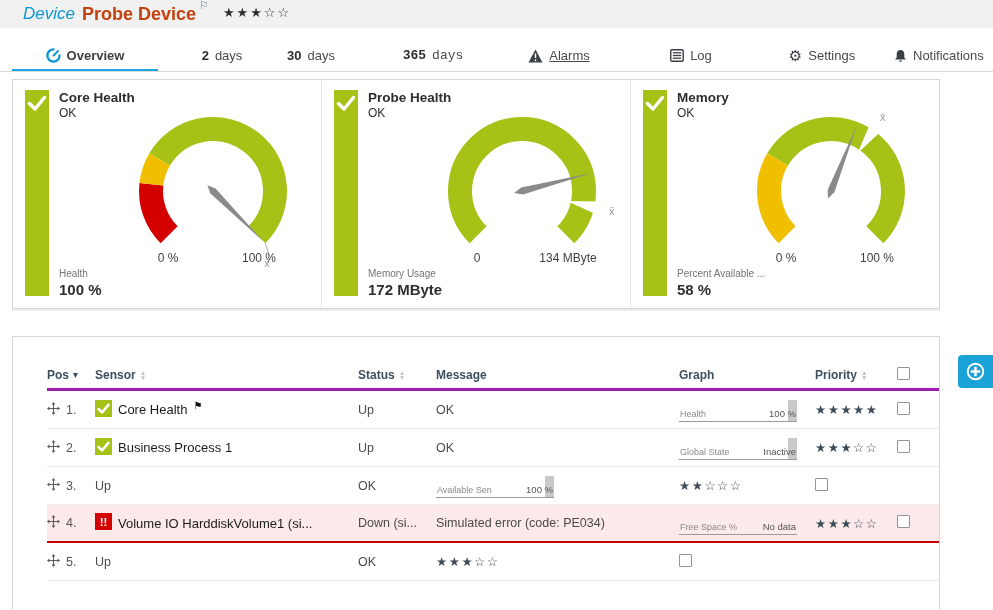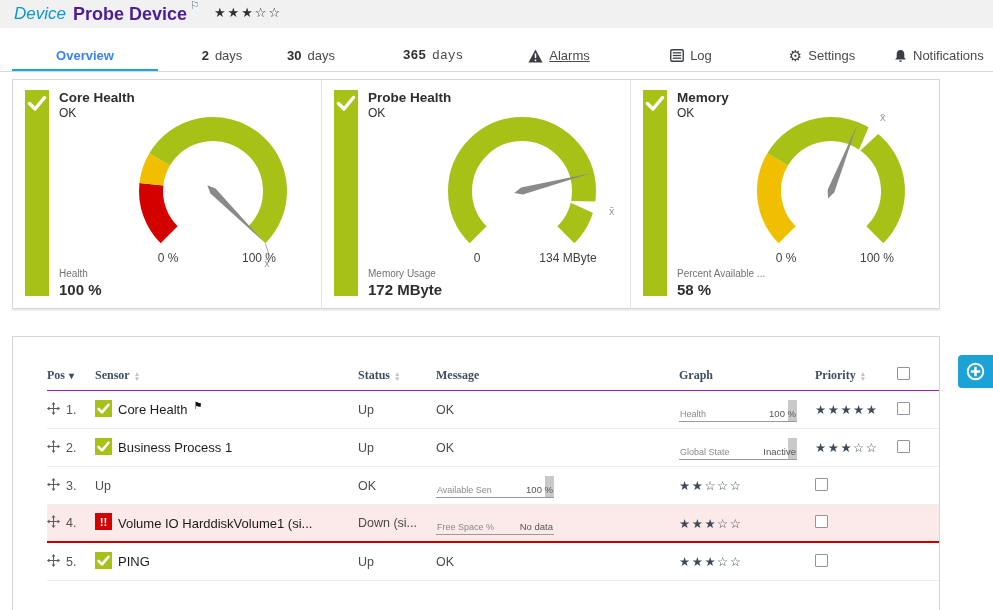--- a/index.html
+++ b/index.html
@@ -4,38 +4,38 @@
 <style>
   * { margin:0; padding:0; box-sizing:border-box; }
   html,body { background:#fff; }
   .page {
     position:relative; width:993px; height:610px; overflow:hidden;
     background:#fff; font-family:"Liberation Sans","DejaVu Sans",sans-serif;
   }
   
   .titlebar {
     height:28px; background:#f1f1f1; display:flex; align-items:center;
-    padding-left:14px;
+    padding-left:23px;
   }
   .dev-label { font-style:italic; font-size:17px; color:#0d96d3; margin-right:7px; }
-  .dev-name  { font-weight:bold; font-size:18px; color:#4c1d95; }
+  .dev-name  { font-weight:bold; font-size:18px; color:#c2410c; }
   .hdr-flag  { font-size:11px; color:#6d7a86; margin:-10px 0 0 3px; align-self:center; position:relative; top:-4px;}
   .hdr-rating{ font-size:13px; color:#2f2f2f; letter-spacing:2px; margin-left:14px; position:relative; top:-2px; cursor:pointer;}
   
   .tabbar {
     margin-top:17px; height:27px; border-bottom:1px solid #d8d8d8;
     display:flex; align-items:flex-end; white-space:nowrap; overflow:hidden;
   }
   .tab {
     display:flex; align-items:center; justify-content:center; gap:6px;
     font-size:13px; color:#4a4a4a; padding-bottom:6px; cursor:pointer;
     border-bottom:3px solid transparent; margin-bottom:-1px; flex:0 0 auto;
   }
   .tab .tab-num { font-weight:bold; color:#2f2f2f; }
-  .tab.active { border-bottom-color:#1ba7e0; font-weight:bold; color:#3b82f6;flex-direction:column; }
+  .tab.active { border-bottom-color:#1ba7e0; font-weight:bold; color:#404040; }
   .tab:nth-child(1){ margin-left:12px; width:146px; }
   .tab:nth-child(2){ margin-left:40px; width:48px; }
   .tab:nth-child(3){ margin-left:36px; width:58px; }
   .tab:nth-child(4){ margin-left:60px; width:66px;font-family:Liberation Mono, monospace; }
   .tab:nth-child(5){ margin-left:57px; width:72px;text-decoration:underline; }
   .tab:nth-child(6){ margin-left:72px; width:48px; }
   .tab:nth-child(7){ margin-left:70px; width:74px; }
   .tab:nth-child(8){ margin-left:35px; width:130px; justify-content:flex-start;}
   .tab-icon { display:inline-flex; align-items:center; }
   .gear-glyph { font-size:15px; color:#3a3f44; line-height:1; }
@@ -70,21 +70,21 @@
   }
   .items-row { text-align:right; padding-right:28px; font-size:12px; color:#4a4a4a; height:20px; }
   .items-chevron { color:#666; margin:0 4px 0 6px; font-size:11px; cursor:pointer; }
   .sensor-table { margin-top:12px; }
   .trow {
     display:grid;
     grid-template-columns:48px 263px 78px 243px 136px 82px 40px;
     align-items:center;
   }
   .thead { height:30px; font-size:12px; font-weight:bold; color:#3f4f5f;
-           border-bottom:1px solid #a21caf;font-family:Liberation Serif, serif; }
+           border-bottom:3px solid #a21caf; }
   .th { display:flex; align-items:center; gap:4px; cursor:pointer; }
   .sort-desc { color:#3c4c5c; font-size:10px; }
   .sort-both { display:inline-flex; flex-direction:column; line-height:5px; font-size:6.5px; color:#c2c2c2; }
   .tbody-row { height:38px; border-bottom:1px solid #ededed; font-size:12.5px; color:#4a4a4a; }
   .tbody-row.alert { background:#fce9e9; border-bottom:2px solid #c40000; }
   .pos-cell { display:flex; align-items:center; gap:6px; color:#555; }
   .sensor-cell { display:flex; align-items:center; gap:6px; font-size:13px; color:#1c1c1c; cursor:pointer;}
   .row-flag { font-size:10px; color:#111; position:relative; top:-4px; }
   .mini { position:relative; width:118px; height:24px; border-bottom:1px solid #9a9a9a; cursor:pointer;}
   .mini .bar { position:absolute; right:0; bottom:0; width:9px; height:21px; background:#c9c9c9; }
@@ -394,48 +394,41 @@
     </div>
     <div class="sensor-cell">
       <span class="sensor-icon"><svg width="17" height="17" viewBox="0 0 17 17">
                   <rect width="17" height="17" fill="#d40000"></rect>
                   <text x="8.5" y="13" font-size="11.5" font-weight="bold" fill="#fff" text-anchor="middle" font-family="Liberation Sans, sans-serif">!!</text>
                 </svg></span>
       <span class="sensor-name">Volume IO HarddiskVolume1 (si...</span>
 
     </div>
     <div class="status-cell">Down (si...</div>
+    <div class="message-cell">Simulated error (code: PE034)</div>
     <div class="graph-cell">
       <div class="mini">
 
         <span class="lab">Free Space %</span>
         <span class="val">No data</span>
       </div>
     </div>
     <div class="priority-cell">
       <span class="stars">★★★☆☆</span>
     </div>
     <div class="check-cell">
       <span class="checkbox"></span>
     </div>
   </div>
           <div class="trow tbody-row">
     <div class="pos-cell">
       <span class="move-icon"><svg width="13" height="13" viewBox="0 0 16 16" fill="#5c5c5c">
                   <path d="M8 0 L10.4 3 H5.6 Z M8 16 L5.6 13 H10.4 Z M0 8 L3 5.6 V10.4 Z M16 8 L13 10.4 V5.6 Z M7.35 2.6 H8.65 V13.4 H7.35 Z M2.6 7.35 H13.4 V8.65 H2.6 Z"></path>
                 </svg></span>
       <span class="pos-num">5.</span>
-    </div>
-    <div class="sensor-cell">
-      <span class="sensor-icon"><svg width="17" height="17" viewBox="0 0 17 17">
-                  <rect width="17" height="17" fill="#a8c117"></rect>
-                  <path d="M3.6 9 L7 12.4 L13.4 4.8" fill="none" stroke="#fff" stroke-width="2.6" stroke-linecap="round" stroke-linejoin="round"></path>
-                </svg></span>
-      <span class="sensor-name">PING</span>
-
     </div>
     <div class="status-cell">Up</div>
     <div class="message-cell">OK</div>
     <div class="priority-cell">
       <span class="stars">★★★☆☆</span>
     </div>
     <div class="check-cell">
       <span class="checkbox"></span>
     </div>
   </div>

